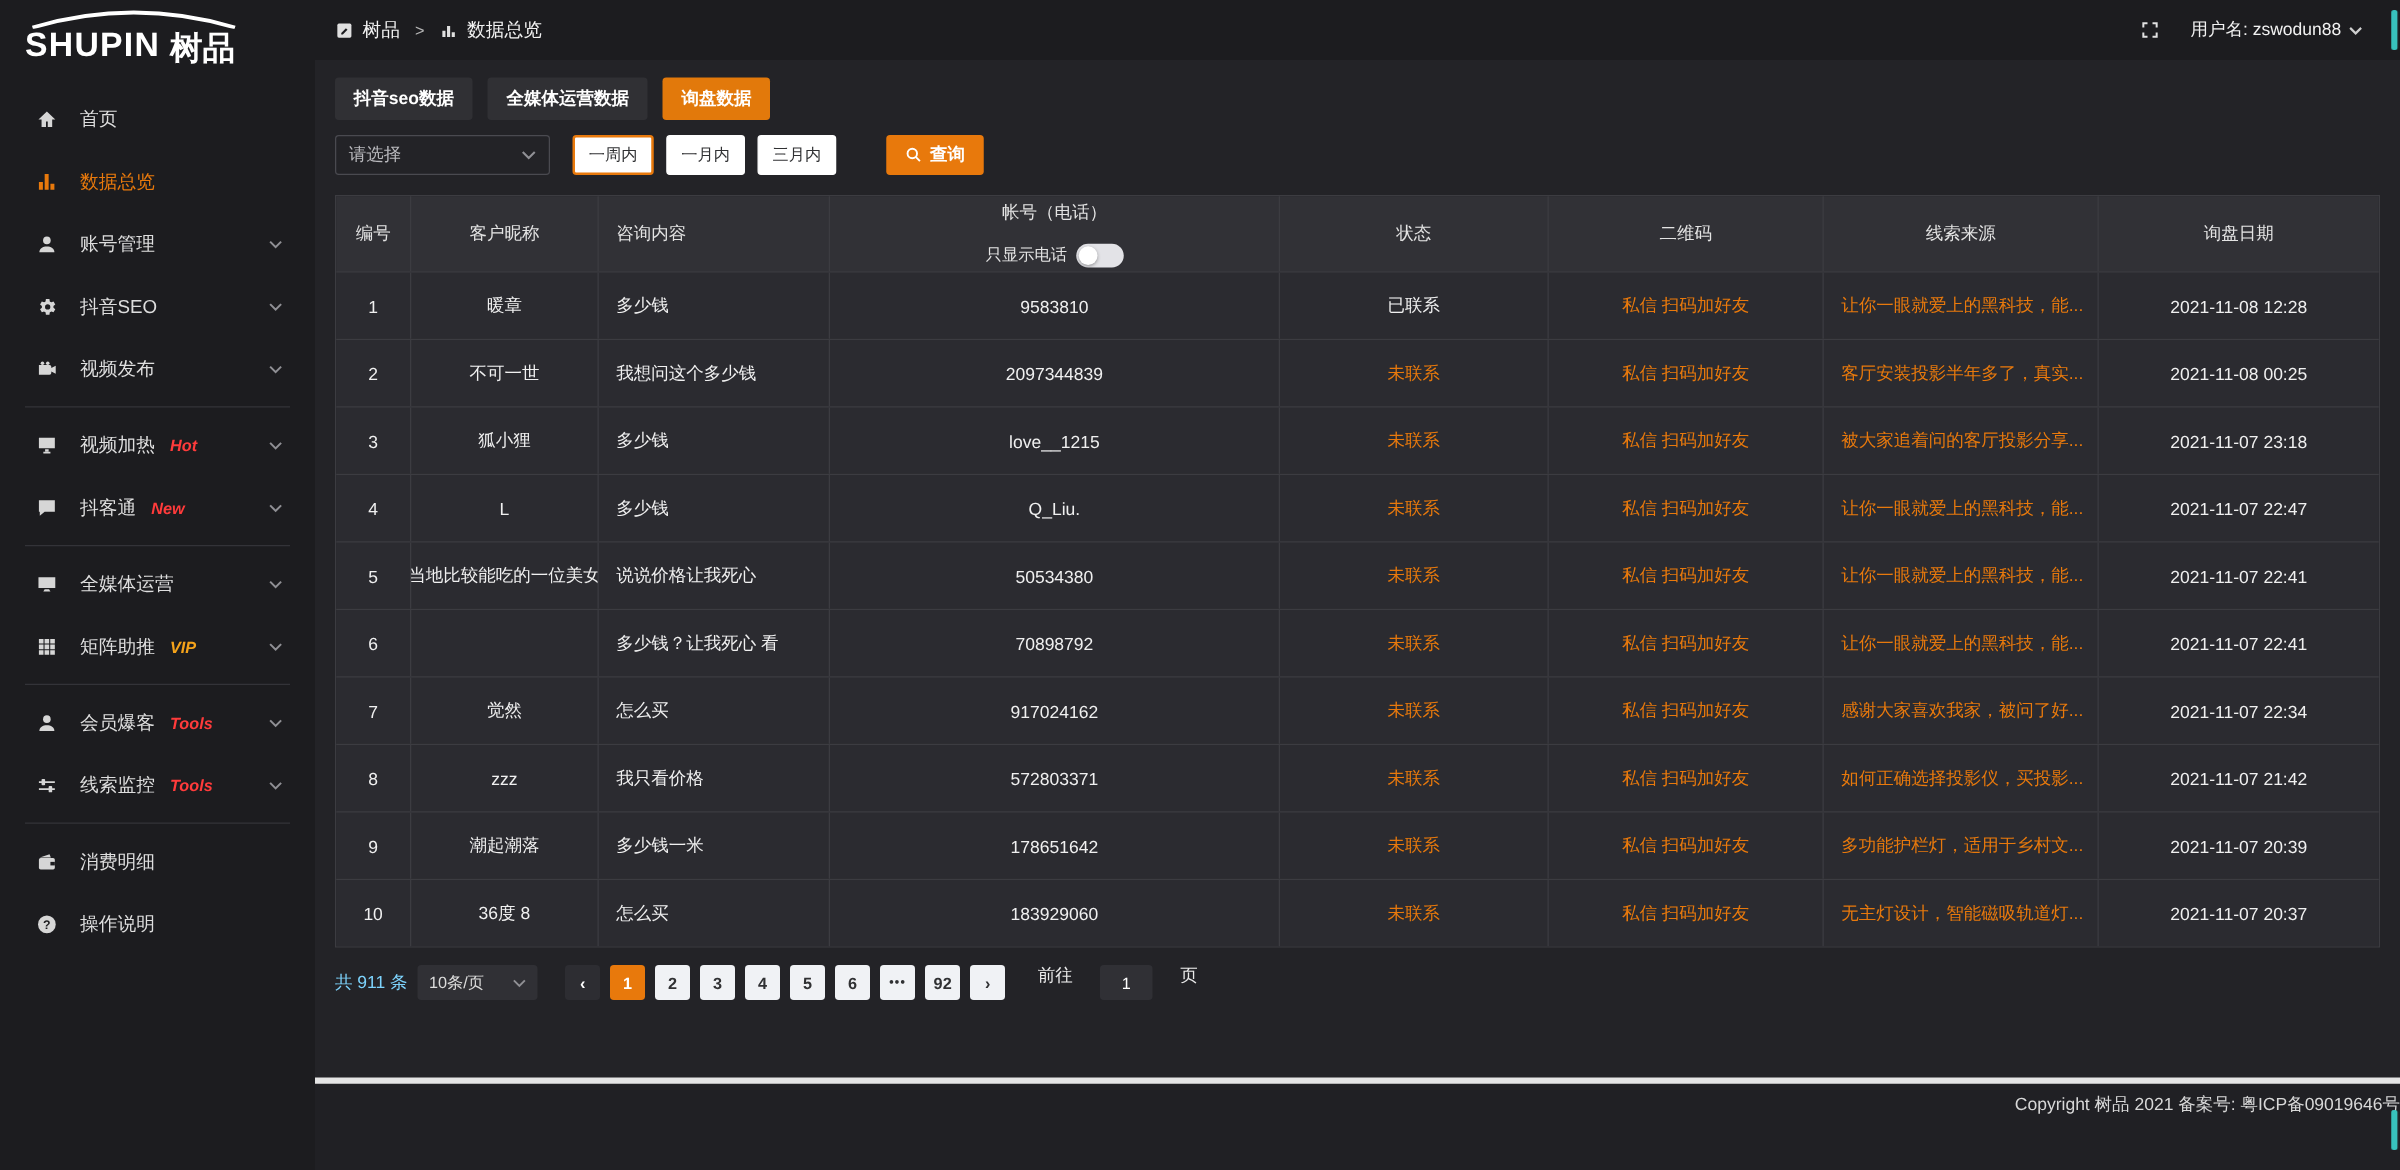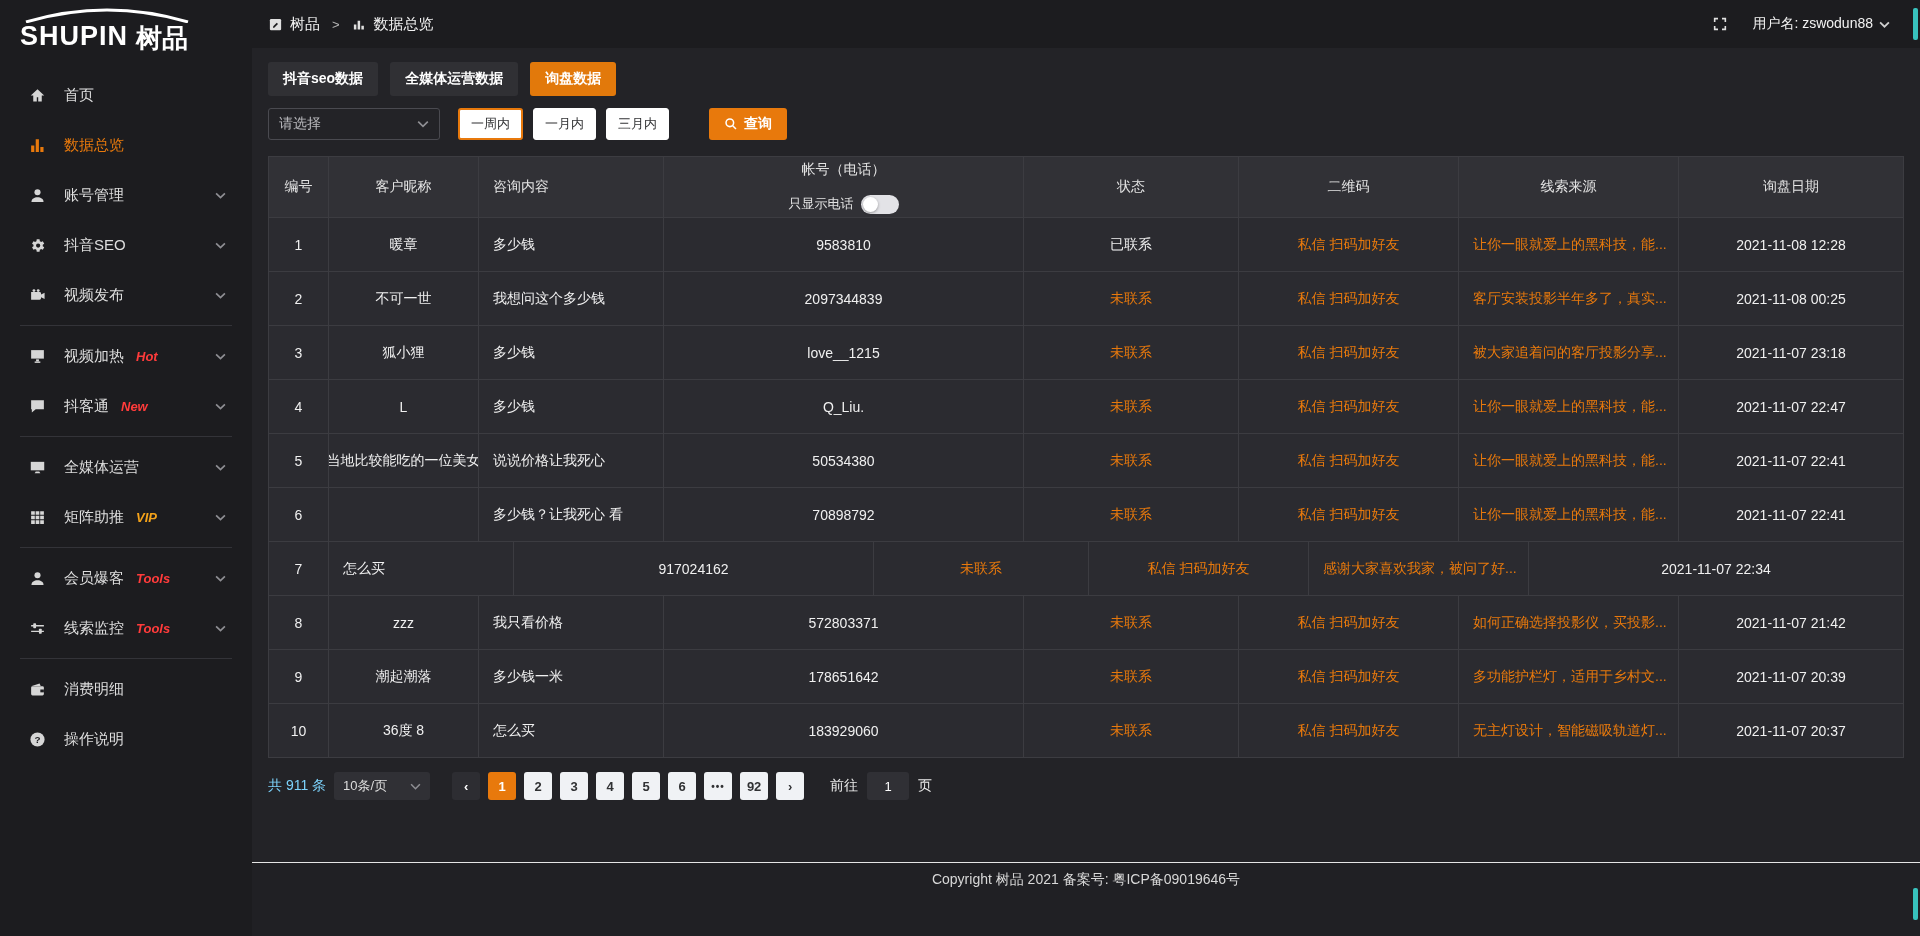--- a/index.html
+++ b/index.html
@@ -67,25 +67,25 @@
 
   
   .pagination{display:flex;align-items:center;margin-top:14px;font-size:14px}
   .pg-total{margin-right:8px;color:#7dd3fc}
   .pg-size{width:96px;height:28px;background:#303035;border-radius:3px;display:flex;align-items:center;justify-content:space-between;padding:0 9px;color:#dcdcdc;font-size:13px;margin-right:22px;cursor:pointer}
   .pg-size .chev{color:#8f8f94;display:flex}
   .pg-btn{min-width:28px;height:28px;border-radius:3px;background:#f0f2f5;color:#303133;display:flex;align-items:center;justify-content:center;font-size:13px;font-weight:bold;margin-right:8px;cursor:pointer}
   .pg-btn.prev{background:#2d2d32;color:#fff}
   .pg-btn.active{background:#e8790c;color:#fff}
   .pg-btn.dots{font-size:10px;letter-spacing:1px}
-  .pg-jump{display:flex;align-items:center;margin-left:18px;gap:9px;color:#eaeaea}
+  .pg-jump{display:flex;align-items:flex-start;margin-left:18px;gap:22px;color:#eaeaea}
   .pg-input{width:42px;height:28px;background:#303035;border:none;color:#fff;text-align:center;font-size:13px;border-radius:3px;font-family:inherit}
 
   
-  .footer{position:absolute;bottom:0;left:0;right:0;height:74px;border-top:1px solid #e5e5e5;background:#202024;text-align:center;padding-top:8px;font-size:14px;color:#d8d8d8}
+  .footer{position:absolute;bottom:0;left:0;right:0;height:74px;border-top:5px solid #e5e5e5;background:#202024;text-align:right;padding-top:8px;font-size:14px;color:#d8d8d8}
 
   
   .scroll-thumb{position:fixed;right:2px;width:5px;background:#38c2bd;border-radius:2px;z-index:10}
   .st-top{top:8px;height:32px}
   .st-bottom{bottom:16px;height:32px}
 </style>
 </head>
 <body>
 
 <div class="app">
@@ -413,20 +413,21 @@
               <div class="td c1"></div>
               <div class="td c2 left">多少钱？让我死心 看</div>
               <div class="td c3">70898792</div>
               <div class="td c4 orange">未联系</div>
               <div class="td c5 orange">私信 扫码加好友</div>
               <div class="td c6 left orange">让你一眼就爱上的黑科技，能...</div>
               <div class="td c7">2021-11-07 22:41</div>
             </div>
             <div class="tr">
               <div class="td c0">7</div>
+              <div class="td c1">觉然</div>
               <div class="td c2 left">怎么买</div>
               <div class="td c3">917024162</div>
               <div class="td c4 orange">未联系</div>
               <div class="td c5 orange">私信 扫码加好友</div>
               <div class="td c6 left orange">感谢大家喜欢我家，被问了好...</div>
               <div class="td c7">2021-11-07 22:34</div>
             </div>
             <div class="tr">
               <div class="td c0">8</div>
               <div class="td c1">zzz</div>

